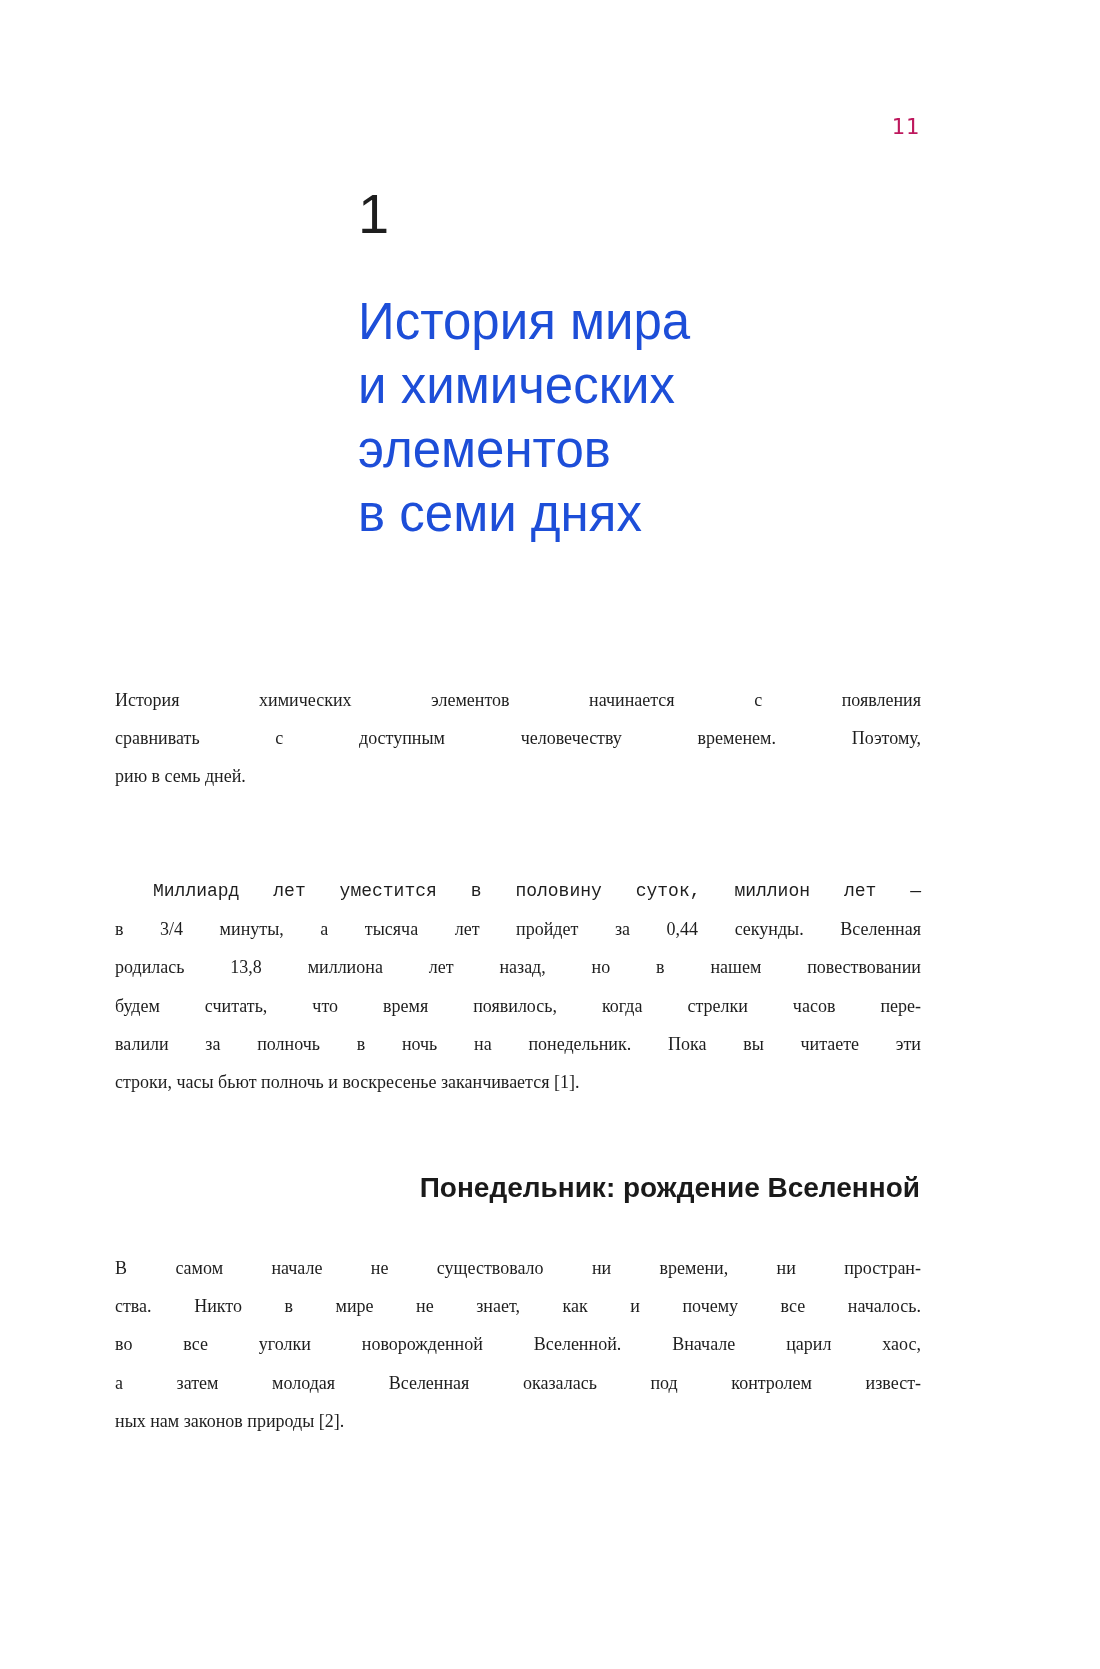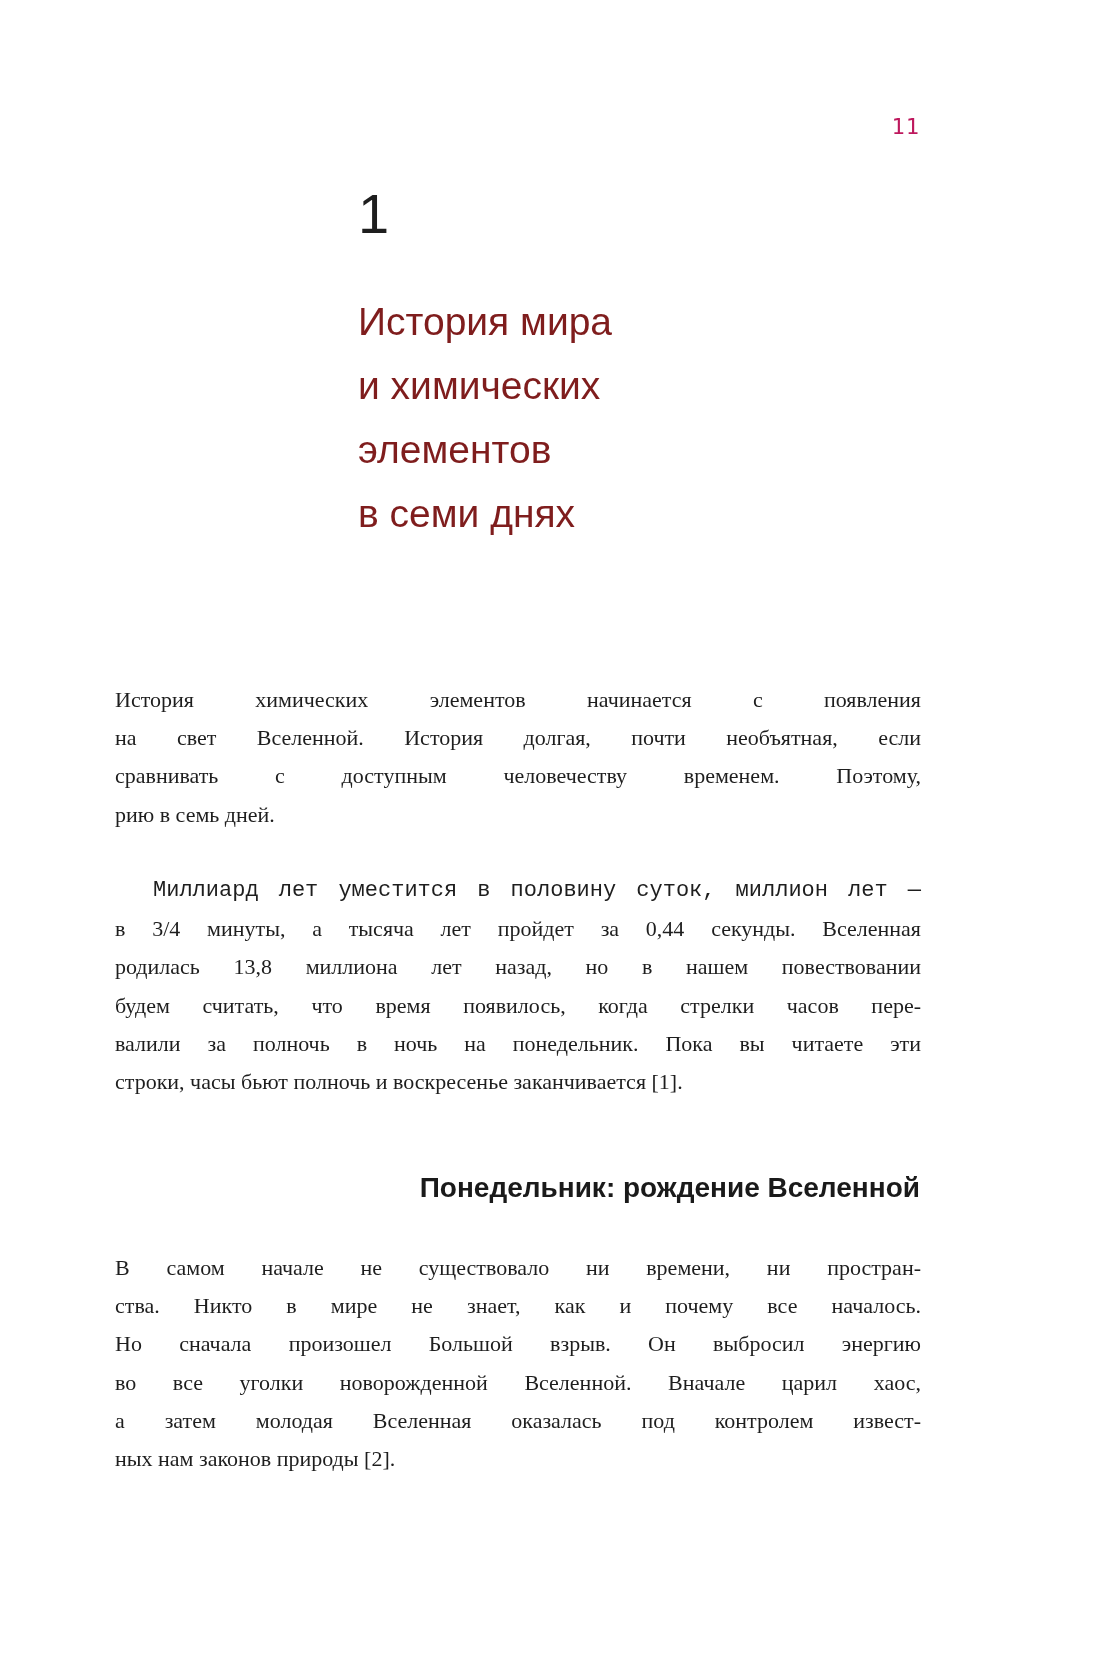--- a/index.html
+++ b/index.html
@@ -33,35 +33,35 @@
       line-height: 1;
       color: #1e1e1e;
     }
     .chapter-title {
       position: absolute;
       left: 358px;
       top: 290px;
       width: 520px;
       margin: 0;
       font-family: "Liberation Sans", "DejaVu Sans", sans-serif;
-      font-size: 39px;
+      font-size: 51px;
       font-weight: 400;
       line-height: 64px;
-      color: #7f1d1d;
+      color: #1d4ed8;
     }
     .chapter-title span {
       display: block;
       white-space: nowrap;
     }
     .body-text {
       position: absolute;
       left: 115px;
       width: 806px;
       font-family: "Liberation Serif", "DejaVu Serif", serif;
-      font-size: 22px;
+      font-size: 18px;
       line-height: 38.2px;
       color: #1e1e1e;
     }
     .line {
       display: block;
       white-space: nowrap;
       text-align: justify;
       text-align-last: justify;
       height: 38.2px;
     }
@@ -98,38 +98,36 @@
 
   <h1 class="chapter-title">
     <span>История мира</span>
     <span>и химических</span>
     <span>элементов</span>
     <span>в семи днях</span>
   </h1>
 
   <div class="body-text section-1">
     <span class="line">История химических элементов начинается с появления</span>
-    <span class="line">на свет Вселенной. История долгая, почти необъятная, если</span>
     <span class="line">сравнивать с доступным человечеству временем. Поэтому,</span>
     <span class="line last">рию в семь дней.</span>
   </div>
 
   <div class="body-text section-2">
     <span class="line indent">Миллиард лет уместится в половину суток, миллион лет —</span>
     <span class="line">в 3/4 минуты, а тысяча лет пройдет за 0,44 секунды. Вселенная</span>
     <span class="line">родилась 13,8 миллиона лет назад, но в нашем повествовании</span>
     <span class="line">будем считать, что время появилось, когда стрелки часов пере-</span>
     <span class="line">валили за полночь в ночь на понедельник. Пока вы читаете эти</span>
     <span class="line last">строки, часы бьют полночь и воскресенье заканчивается [1].</span>
   </div>
 
   <h2 class="section-heading">Понедельник: рождение Вселенной</h2>
 
   <div class="body-text section-3">
     <span class="line">В самом начале не существовало ни времени, ни простран-</span>
     <span class="line">ства. Никто в мире не знает, как и почему все началось.</span>
-    <span class="line">Но сначала произошел Большой взрыв. Он выбросил энергию</span>
     <span class="line">во все уголки новорожденной Вселенной. Вначале царил хаос,</span>
     <span class="line">а затем молодая Вселенная оказалась под контролем извест-</span>
     <span class="line last">ных нам законов природы [2].</span>
   </div>
 
 </div>
 
 </body></html>

